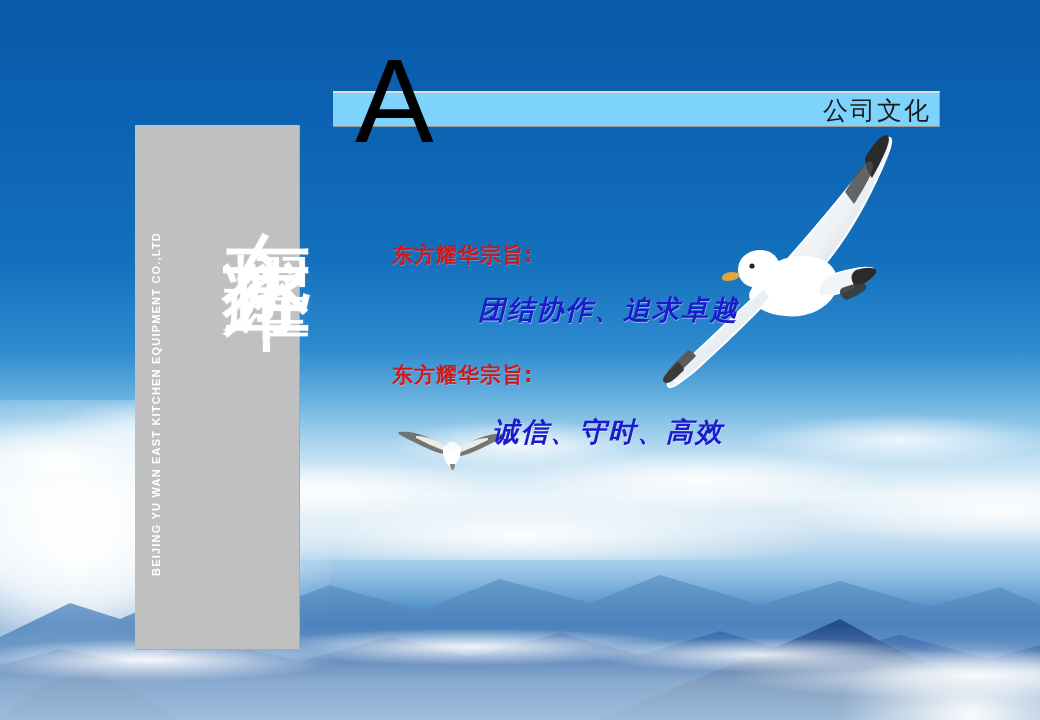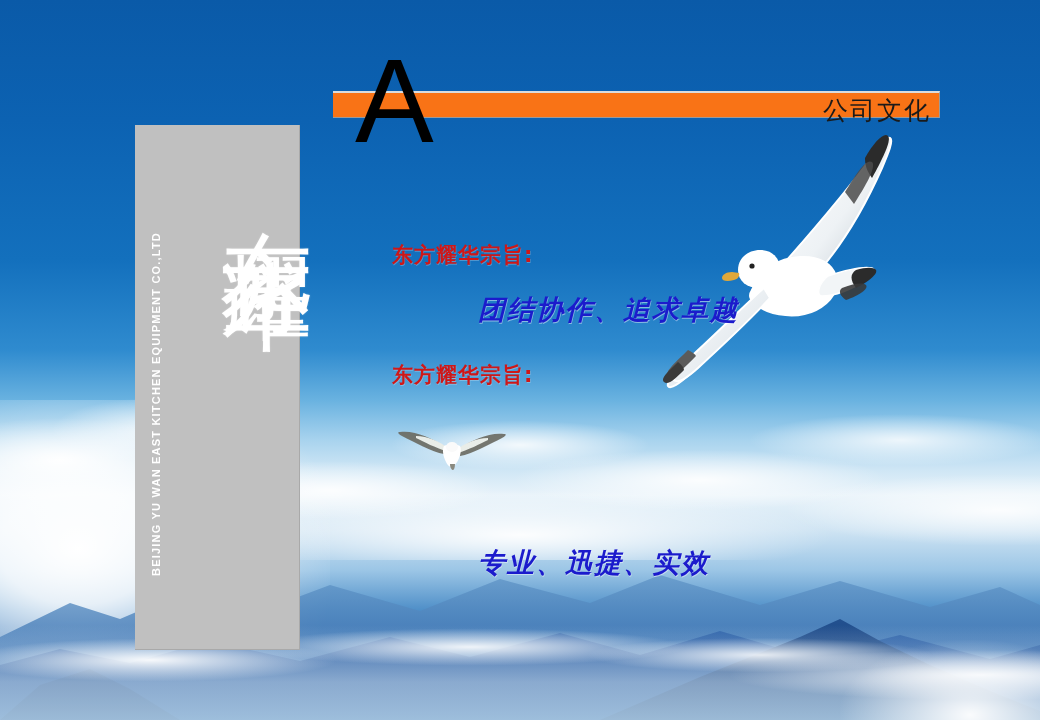--- a/index.html
+++ b/index.html
@@ -67,22 +67,22 @@
     background:
       radial-gradient(ellipse 260px 30px at 150px 35px, rgba(255,255,255,.95) 0%, rgba(255,255,255,0) 72%),
       radial-gradient(ellipse 300px 26px at 470px 22px, rgba(255,255,255,.9) 0%, rgba(255,255,255,0) 72%),
       radial-gradient(ellipse 240px 24px at 760px 30px, rgba(255,255,255,.85) 0%, rgba(255,255,255,0) 72%),
       radial-gradient(ellipse 340px 34px at 980px 50px, rgba(255,255,255,.9) 0%, rgba(255,255,255,0) 74%),
       linear-gradient(to bottom, rgba(255,255,255,0) 0%, rgba(220,238,250,.55) 60%, rgba(200,228,246,.75) 100%);
   }
 
   
   .header-bar {
-    position:absolute; left:333px; top:91px; width:607px; height:27px;
-    background:#f97316;
+    position:absolute; left:333px; top:91px; width:607px; height:36px;
+    background:#7dd3fc;
     border-top:2px solid #dcdcdc;
     border-right:1px solid #9a9a9a;
     border-bottom:1px solid #9a9a9a;
   }
   .header-title {
     position:absolute; right:8px; top:2px;
     font-family:"DejaVu Sans","Liberation Sans",sans-serif;
     font-size:25px; line-height:32px; color:#1a1a1a;
     letter-spacing:2px; white-space:nowrap;
   }
@@ -245,20 +245,20 @@
     <div class="blk b1">
       <div class="heading">东方耀华宗旨:</div>
     </div>
     <div class="blk v1">
       <div class="value">团结协作、追求卓越</div>
     </div>
 
     <div class="blk b2">
       <div class="heading">东方耀华宗旨:</div>
     </div>
-
-    <div class="blk v3">
-      <div class="value">专业、迅捷、实效</div>
-    </div>
+    <div class="blk v2">
+      <div class="value">诚信、守时、高效</div>
+    </div>
+
 
   </div>
 
 </div>
 
 </body></html>

